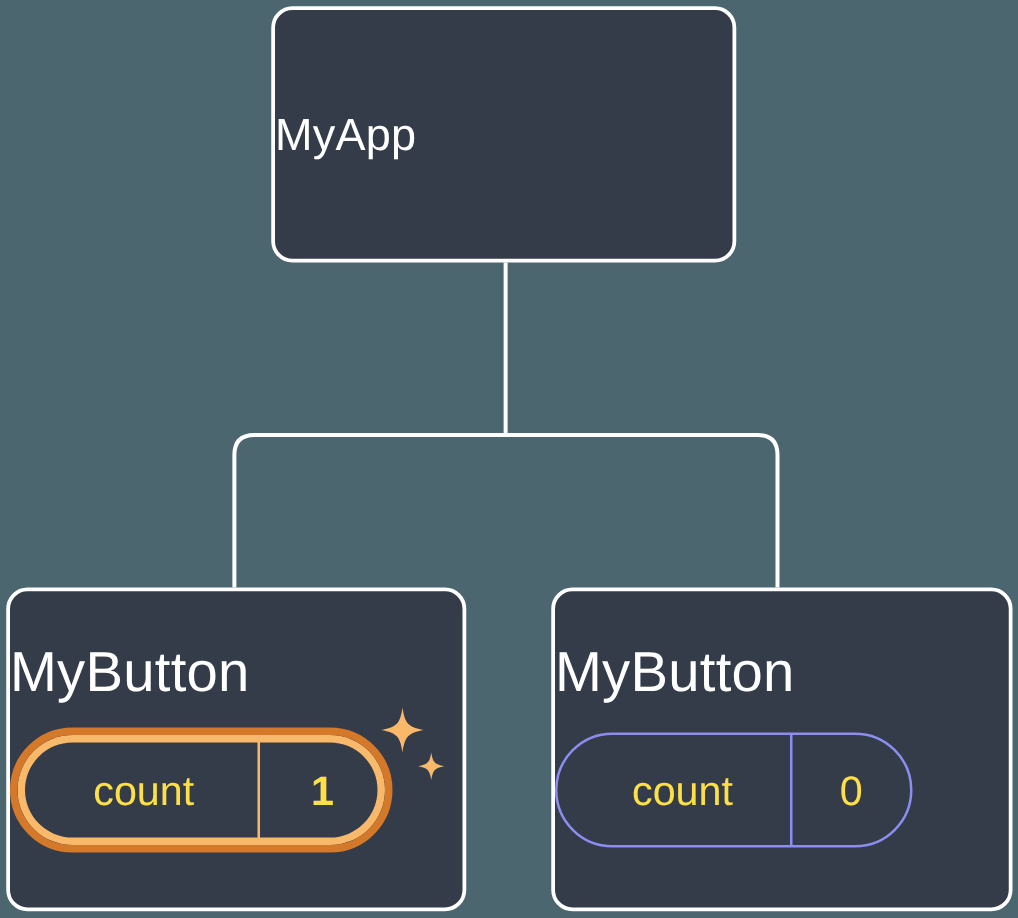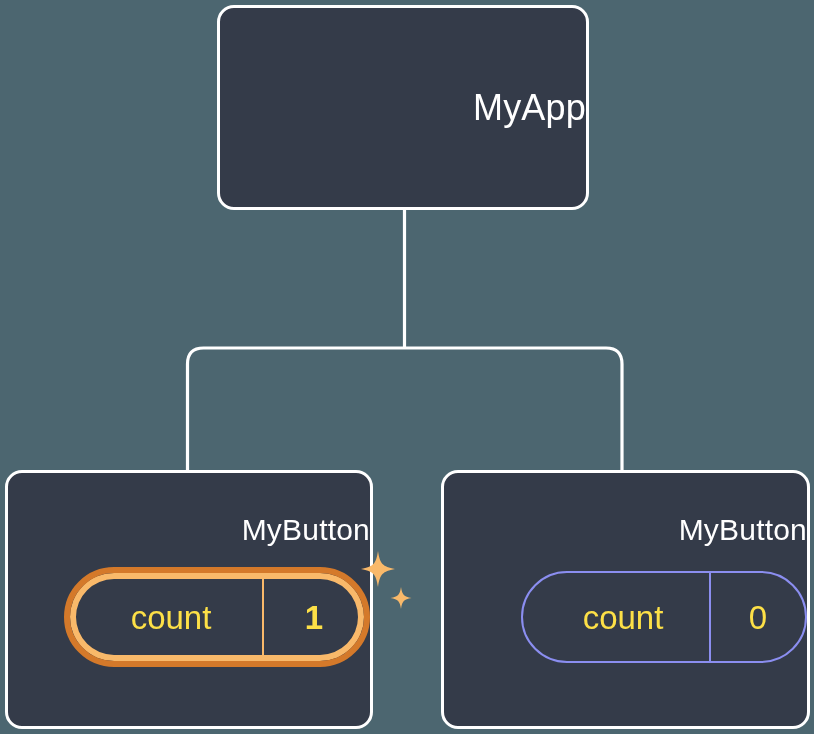--- a/index.html
+++ b/index.html
@@ -34,21 +34,21 @@
 
   
   .node {
     position: absolute;
     box-sizing: border-box;
     background: #343b49;
     border: 3px solid #ffffff;
     border-radius: 17px;
     display: flex;
     flex-direction: column;
-    align-items: flex-end;
+    align-items: flex-start;
   }
   .node-root {
     left: 217px;
     top: 5px;
     width: 372px;
     height: 205px;
     justify-content: center;
   }
   .node-child-left {
     left: 5px;
@@ -60,21 +60,21 @@
   .node-child-right {
     left: 441px;
     top: 470px;
     width: 369px;
     height: 259px;
     padding-top: 42px;
   }
 
   .node-title {
     color: #ffffff;
-    font-size: 30px;
+    font-size: 45px;
     font-weight: 400;
     letter-spacing: 0.2px;
     line-height: 1;
     white-space: nowrap;
   }
   .node-root .node-title { font-size: 36px; }
 
   
   .pill-wrap {
     position: relative;

